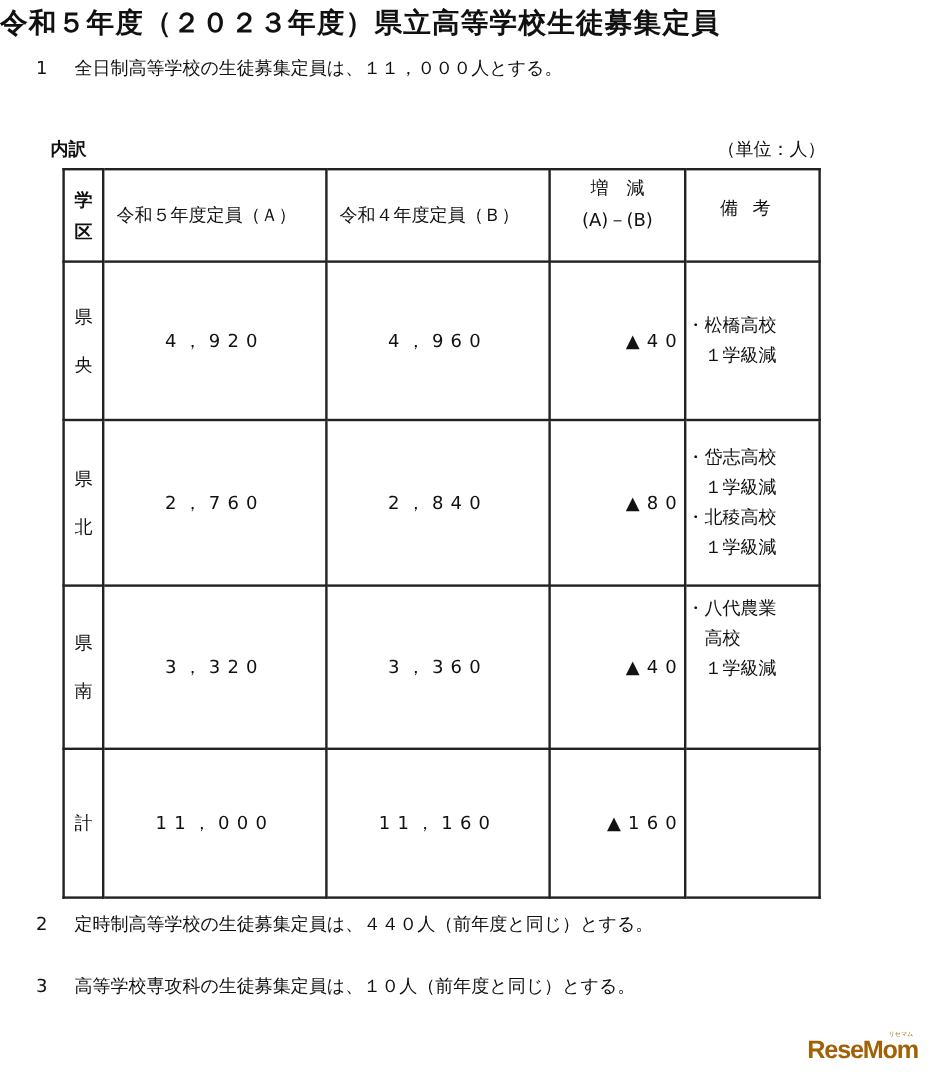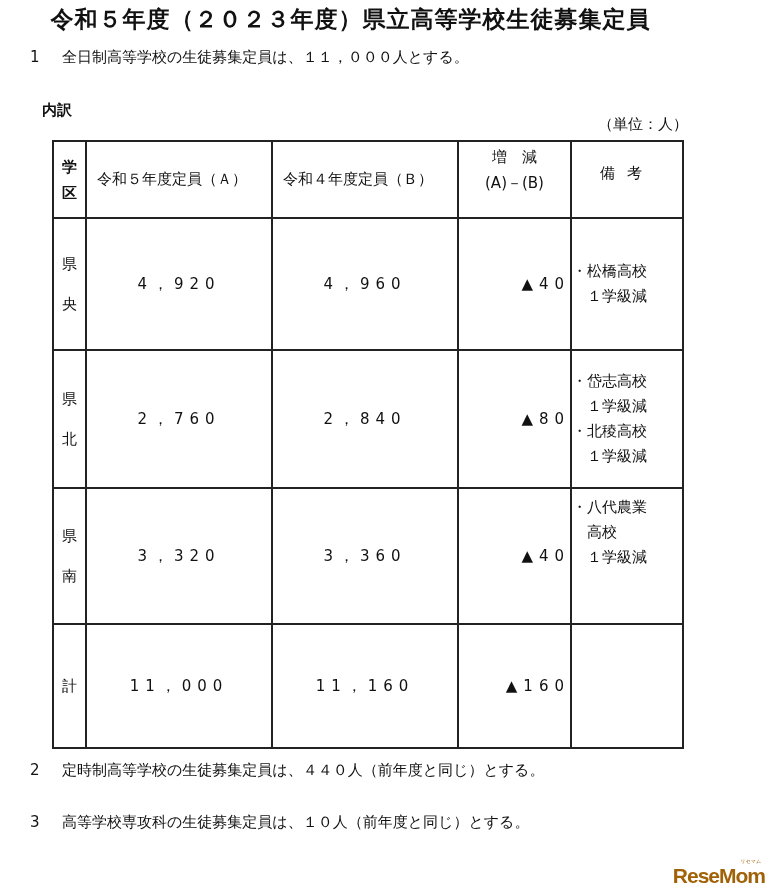--- a/index.html
+++ b/index.html
@@ -2,28 +2,28 @@
 <html><head>
 <meta charset="utf-8">
 <style>
   html, body { margin: 0; padding: 0; background: #ffffff; }
   body {
     width: 775px; height: 896px; position: relative; overflow: hidden;
     font-family: "DejaVu Sans", "Liberation Sans", sans-serif;
     color: #111;
   }
   .title {
-    position: absolute; left: 0; top: 4px; width: 701px; text-align: center;
+    position: absolute; left: 0; top: 4px; width: 701px; 
     font-size: 23px; font-weight: bold; letter-spacing: 1px;
   }
   .para {
     position: absolute; left: 30px; font-size: 15px; white-space: nowrap;
   }
   .para .num { display: inline-block; width: 32px; }
-  .label-breakdown { position: absolute; left: 42px; top: 101px; font-size: 15px; font-weight: bold; }
+  .label-breakdown { position: absolute; left: 42px; top: 115px; font-size: 15px; font-weight: bold; }
   .label-unit { position: absolute; left: 598px; top: 115px; font-size: 15px; }
 
   table.grid {
     position: absolute; left: 52px; top: 140px;
     border-collapse: collapse; table-layout: fixed;
   }
   table.grid td {
     border: 2px solid #222; padding: 0; font-size: 15px; vertical-align: middle;
   }
   .col-dist { width: 33px; }

